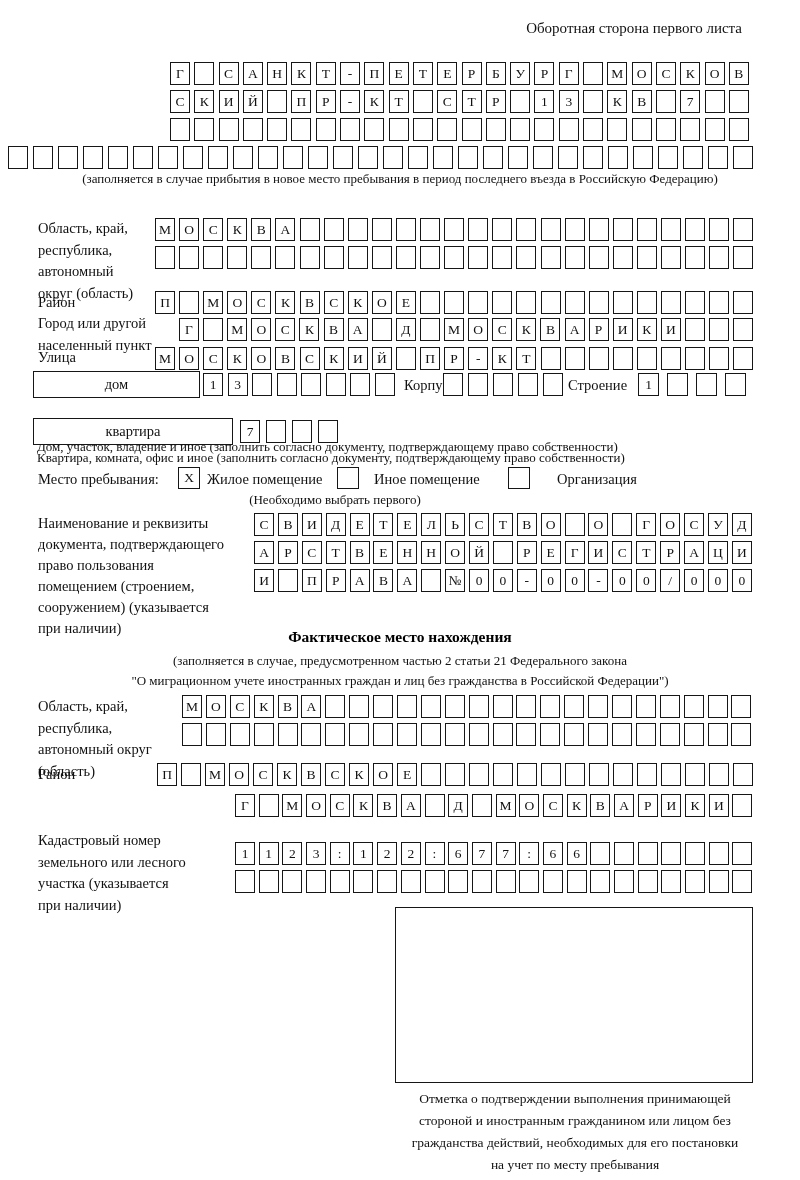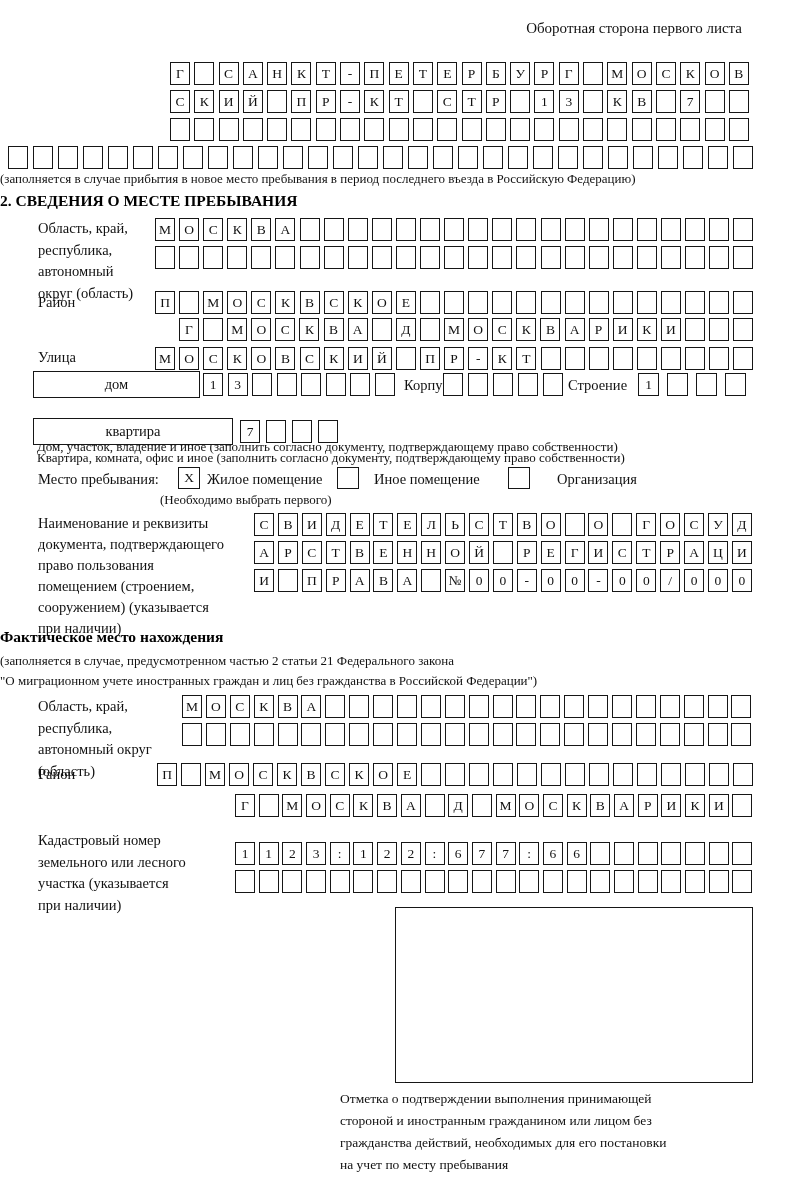--- a/index.html
+++ b/index.html
@@ -1,46 +1,47 @@
 <!DOCTYPE html>
 <html><head>
 <meta charset="utf-8">
 <style>
   html,body{margin:0;padding:0;background:#fff;}
   .page{position:relative;width:800px;height:1180px;background:#fff;color:#111;
         font-family:"Liberation Serif","DejaVu Serif",serif;overflow:hidden;}
   .lbl{position:absolute;white-space:pre-line;font-size:14.5px;line-height:21.5px;color:#111;}
   .caption{position:absolute;font-size:13px;color:#111;}
-  .center{text-align:left;}
+  .center{text-align:center;}
   .title{position:absolute;font-weight:bold;font-size:15.5px;color:#000;}
   .boxrow{position:absolute;display:flex;}
   .cell{box-sizing:border-box;border:1.5px solid #161616;display:flex;align-items:center;
         justify-content:center;font-size:13.5px;color:#111;background:#fff;flex:none;}
   .widebox{position:absolute;box-sizing:border-box;border:1.6px solid #161616;display:flex;
         align-items:center;justify-content:center;font-size:14.5px;background:#fff;}
   .bigbox{position:absolute;box-sizing:border-box;border:1.7px solid #161616;background:#fff;}
   .hdr{position:absolute;font-size:15px;color:#111;}
 </style>
 </head>
 <body>
 
 <div class="page">
 
   <div class="hdr" style="top:20px;right:58px;">Оборотная сторона первого листа</div>
 
 
   <div class="caption center" style="left:0;top:171px;width:800px;">(заполняется в случае прибытия в новое место пребывания в период последнего въезда в Российскую Федерацию)</div>
 
-  <div class="title center" style="left:0;top:192px;width:800px;">2. СВЕДЕНИЯ О МЕСТЕ ПРЕБЫВАНИЯ</div>
 
   <div class="lbl" style="left:38px;top:218px;">Область, край,
 республика,
 автономный
 округ (область)</div>
   <div class="lbl" style="left:38px;top:292px;">Район</div>
+  <div class="lbl" style="left:38px;top:313px;">Город или другой
+населенный пункт</div>
   <div class="lbl" style="left:38px;top:347px;">Улица</div>
 
   <div class="widebox" style="left:33px;top:371px;width:167px;height:27px;">дом</div>
   <div class="lbl" style="left:404px;top:375px;">Корпус</div>
   <div class="lbl" style="left:568px;top:375px;">Строение</div>
   <div class="caption" style="left:37px;top:403px;margin-top:36px;">Дом, участок, владение и иное (заполнить согласно документу, подтверждающему право собственности)</div>
 
   <div class="widebox" style="left:33px;top:418px;width:200px;height:27px;">квартира</div>
   <div class="caption" style="left:37px;top:450px;">Квартира, комната, офис и иное (заполнить согласно документу, подтверждающему право собственности)</div>
 

